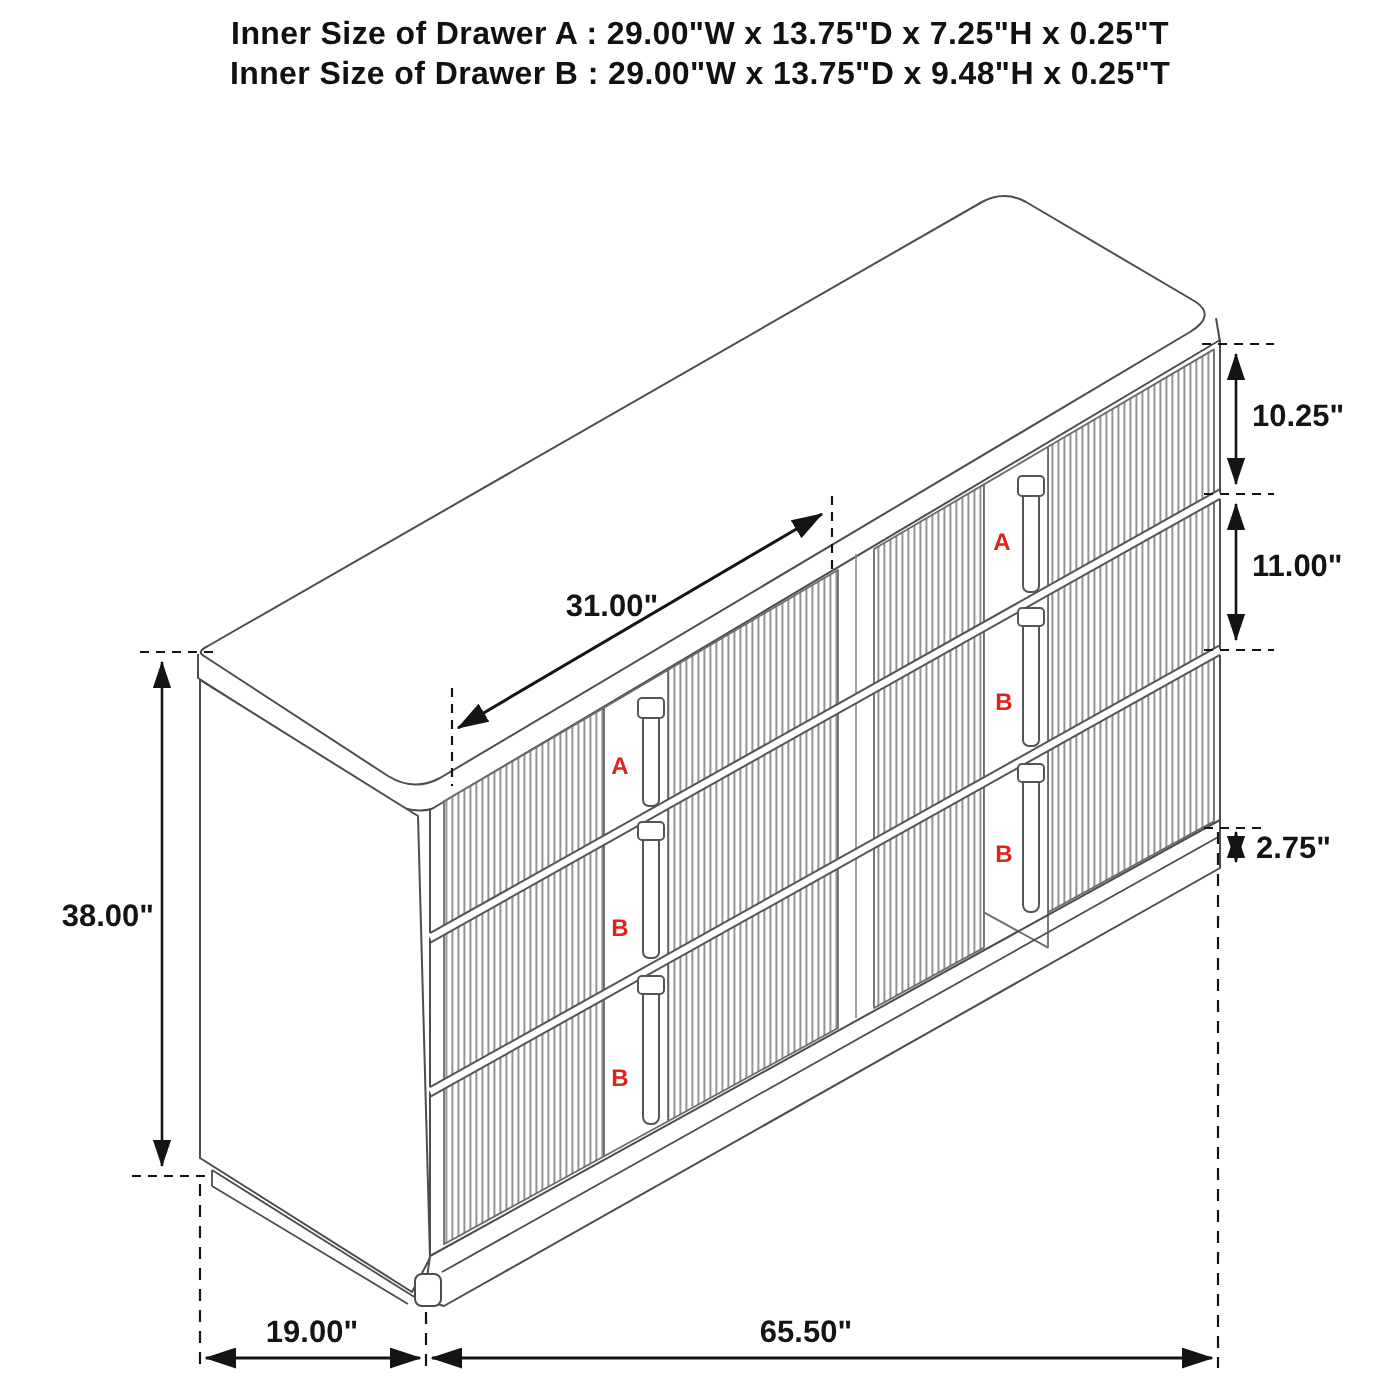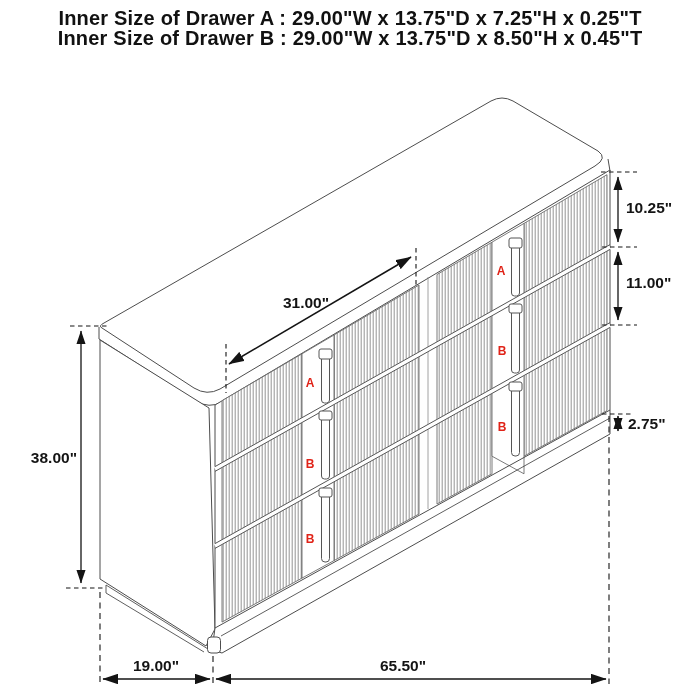--- a/index.html
+++ b/index.html
@@ -3,35 +3,35 @@
 <meta charset="utf-8">
 <style>
   html,body { margin:0; padding:0; background:#fff; }
   .stage {
     position:relative; width:700px; height:700px; background:#fff;
     font-family:"Liberation Sans", sans-serif; overflow:hidden;
   }
   .header {
     position:absolute; top:8px; left:0; width:700px;
     text-align:center; color:#111;
-    font-weight:bold; font-size:20px; line-height:20px;
+    font-weight:bold; font-size:16px; line-height:20px;
     letter-spacing:0.2px;
   }
   svg text { user-select:none; }
   .dim-text { font:bold 15.5px "Liberation Sans", sans-serif; fill:#141414; }
   .drawer-letter { font:bold 12px "Liberation Sans", sans-serif; }
 </style>
 </head>
 <body>
 
 <div class="stage">
 
   <div class="header">
     <div>Inner Size of Drawer A : 29.00"W x 13.75"D x 7.25"H x 0.25"T</div>
-    <div>Inner Size of Drawer B : 29.00"W x 13.75"D x 8.50"H x 0.45"T</div>
+    <div>Inner Size of Drawer B : 29.00"W x 13.75"D x 9.48"H x 0.25"T</div>
   </div>
 
   <svg width="700" height="700" viewBox="0 0 700 700">
     <defs>
       <pattern id="flutes" width="3" height="8" patternUnits="userSpaceOnUse">
         <rect width="3" height="8" fill="#ffffff"></rect>
         <line x1="1.2" y1="0" x2="1.2" y2="8" stroke="#949494" stroke-width="1"></line>
       </pattern>
       <marker id="ah" viewBox="0 0 9 6" refX="8.6" refY="3" markerWidth="10.5" markerHeight="7" orient="auto-start-reverse">
         <path d="M0,0 L9,3 L0,6 Z" fill="#141414"></path>

